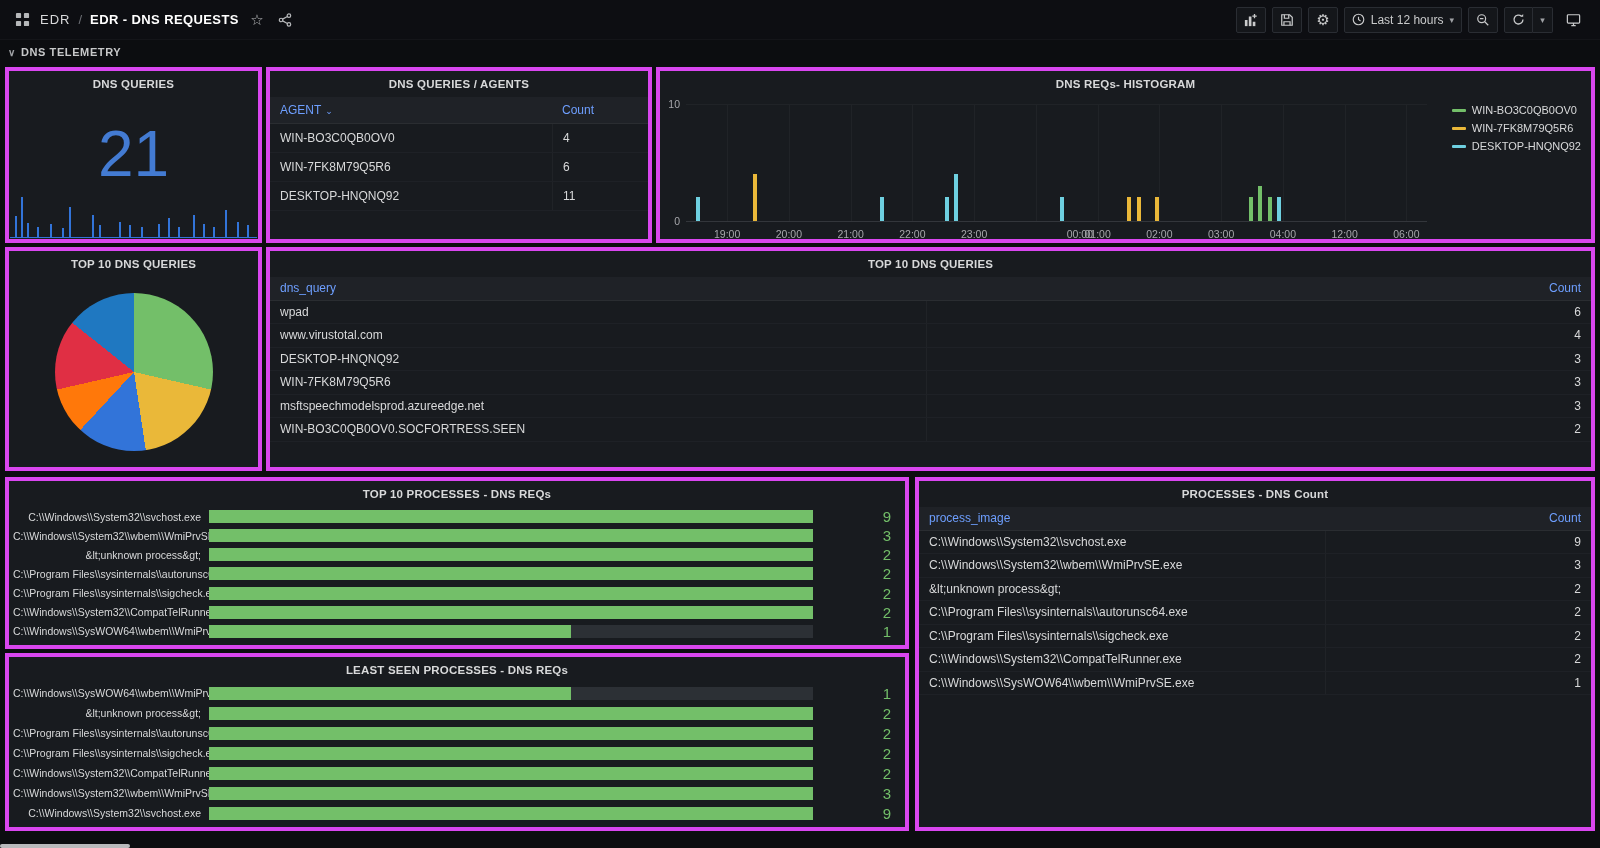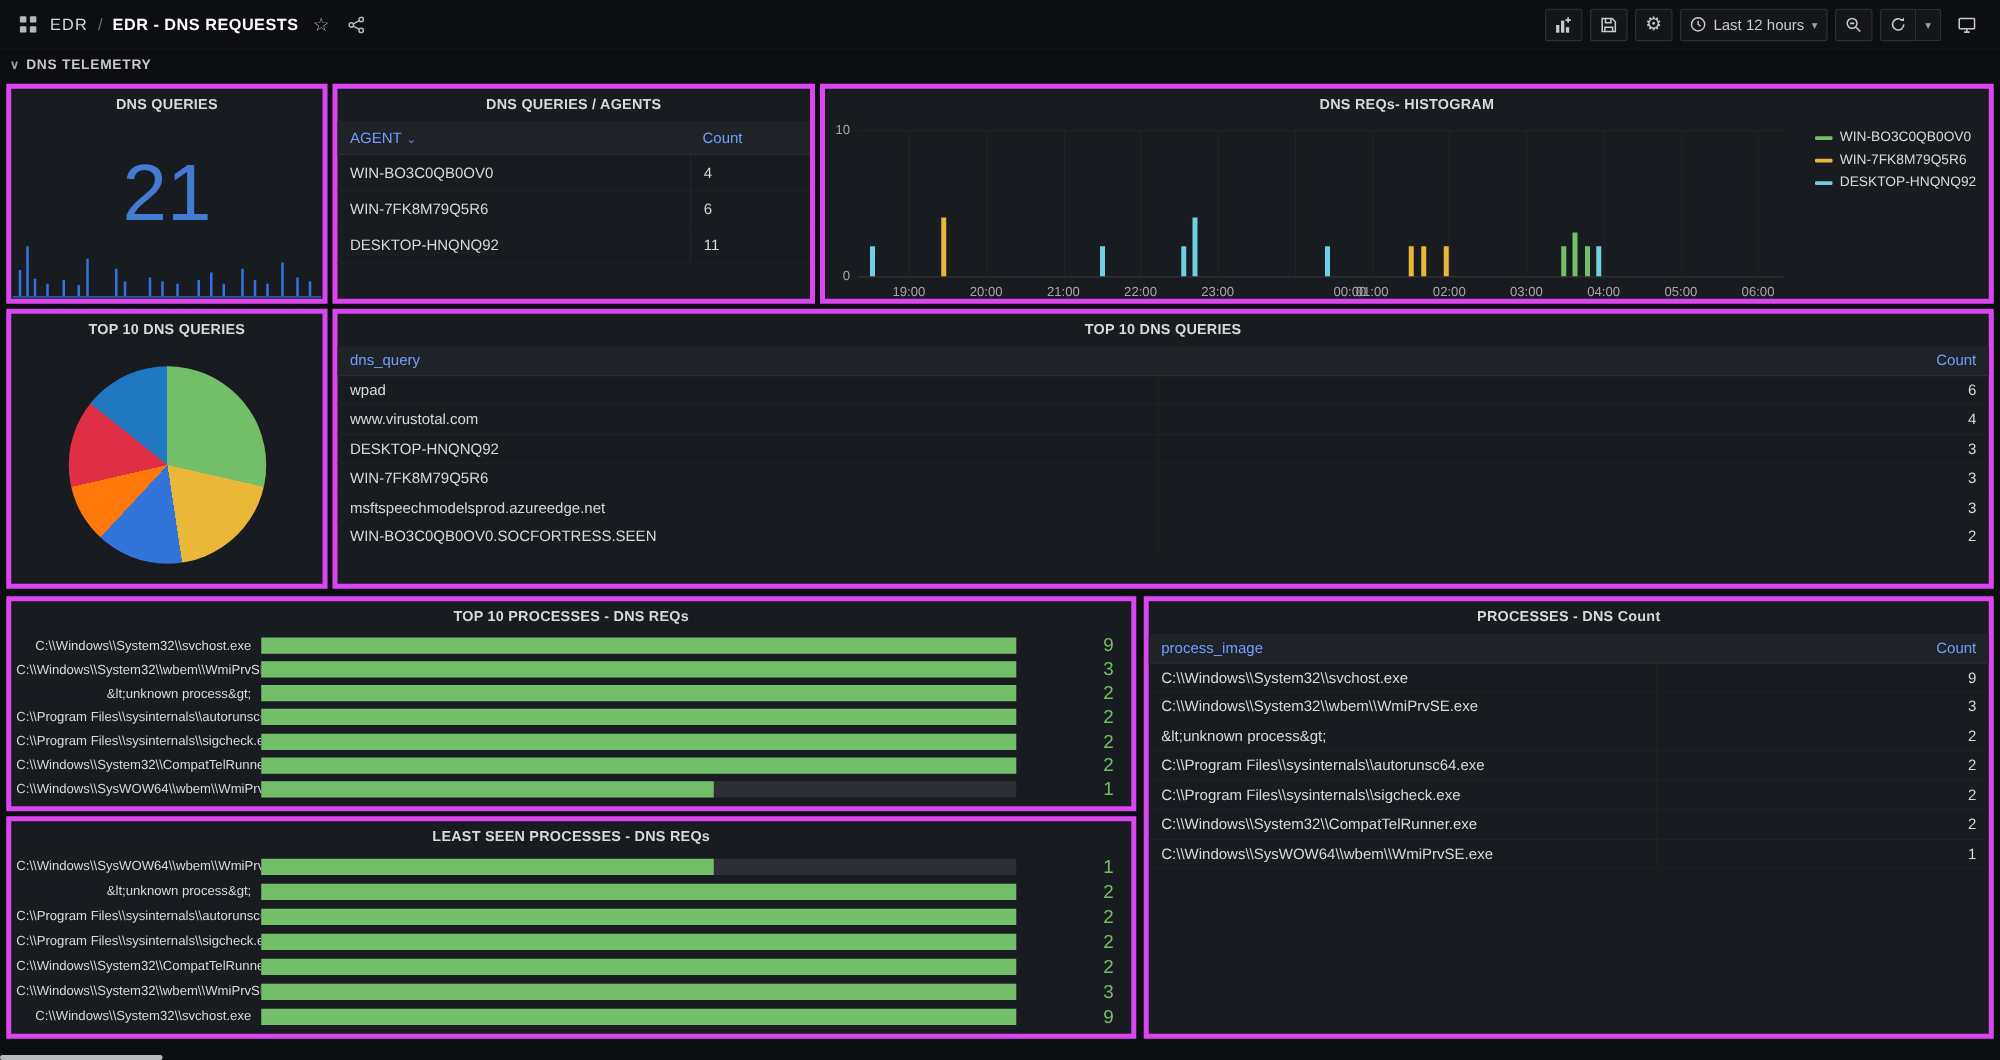--- a/index.html
+++ b/index.html
@@ -258,21 +258,21 @@
         <div class="xtick" style="left: 349.917px; margin-left: 44px;">00:00</div>
         <div class="gridline-v" style="left: 411.667px;"></div>
         <div class="xtick" style="left: 411.667px;">01:00</div>
         <div class="gridline-v" style="left: 473.417px;"></div>
         <div class="xtick" style="left: 473.417px;">02:00</div>
         <div class="gridline-v" style="left: 535.167px;"></div>
         <div class="xtick" style="left: 535.167px;">03:00</div>
         <div class="gridline-v" style="left: 596.917px;"></div>
         <div class="xtick" style="left: 596.917px;">04:00</div>
         <div class="gridline-v" style="left: 658.667px;"></div>
-        <div class="xtick" style="left: 658.667px;">05:00</div>
+        <div class="xtick" style="left: 658.667px;">12:00</div>
         <div class="gridline-v" style="left: 720.417px;"></div>
         <div class="xtick" style="left: 720.417px;">06:00</div>
         <div class="hbar" style="left: 9.856px; height: 23.6px; background: rgb(110, 208, 224);"></div>
         <div class="hbar" style="left: 66.913px; height: 47.2px; background: rgb(234, 184, 57);"></div>
         <div class="hbar" style="left: 193.624px; height: 23.6px; background: rgb(110, 208, 224);"></div>
         <div class="hbar" style="left: 258.832px; height: 23.6px; background: rgb(110, 208, 224);"></div>
         <div class="hbar" style="left: 267.724px; height: 47.2px; background: rgb(110, 208, 224);"></div>
         <div class="hbar" style="left: 373.687px; height: 23.6px; background: rgb(110, 208, 224);"></div>
         <div class="hbar" style="left: 441.118px; height: 23.6px; background: rgb(234, 184, 57);"></div>
         <div class="hbar" style="left: 451.492px; height: 23.6px; background: rgb(234, 184, 57);"></div>

